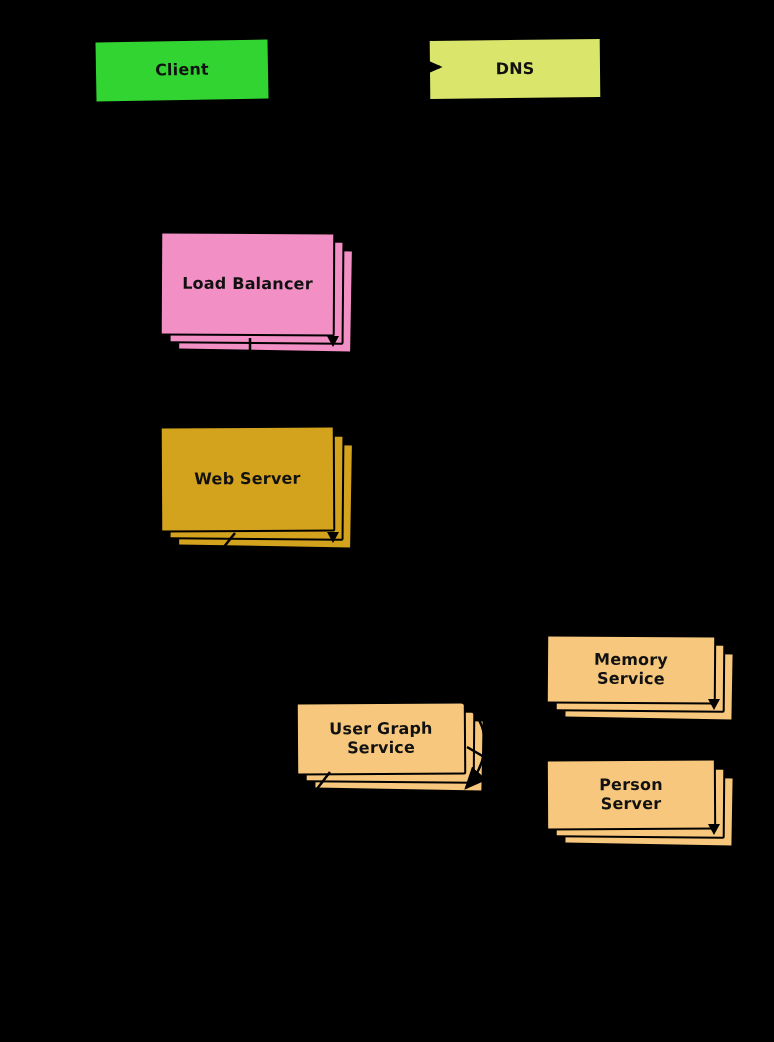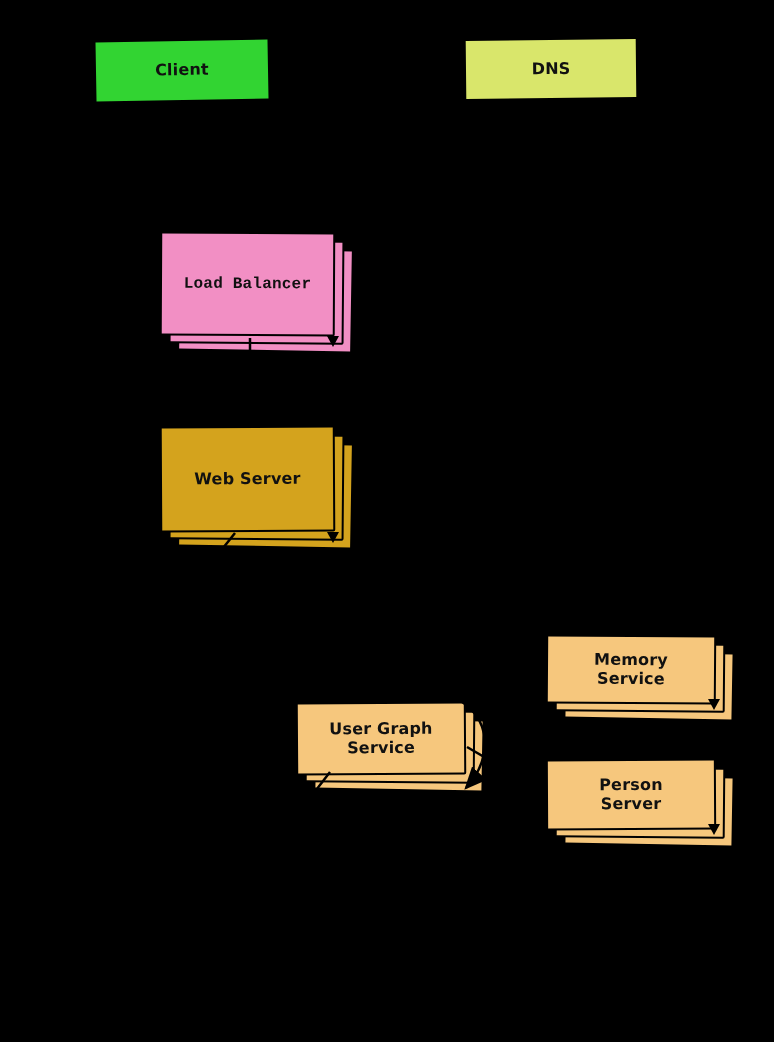--- a/index.html
+++ b/index.html
@@ -30,22 +30,22 @@
   .label {
     font-weight: 700;
     font-size: 16px;
     line-height: 1.15;
     color: #111;
     white-space: pre-line;
     letter-spacing: 0.2px;
   }
   
   .n-client        { left: 94px;  top: 39px;  width: 176px; height: 63px; }
-  .n-dns           { left: 464px; top: 38px;  width: 174px; height: 62px; }
-  .n-load-balancer { left: 160px; top: 232px; width: 175px; height: 104px; font-family: Liberation Mono, monospace; }
+  .n-dns           { left: 428px; top: 38px;  width: 174px; height: 62px; }
+  .n-load-balancer { left: 160px; top: 232px; width: 175px; height: 104px; }
   .n-web-server    { left: 160px; top: 426px; width: 175px; height: 106px; }
   .n-query-api     { left: 35px;  top: 681px; width: 176px; height: 103px; }
   .n-user-graph    { left: 296px; top: 702px; width: 170px; height: 73px; }
   .n-lookup        { left: 546px; top: 635px; width: 170px; height: 69px; }
   .n-person        { left: 546px; top: 759px; width: 170px; height: 71px; text-decoration: underline; }
   .n-memory-cache  { left: 161px; top: 886px; width: 170px; height: 99px; }
   
   .n-client .main        { transform: rotate(-1deg); }
   .n-dns .main           { transform: rotate(-0.6deg); }
   .n-load-balancer .main { transform: rotate(0.3deg); }

